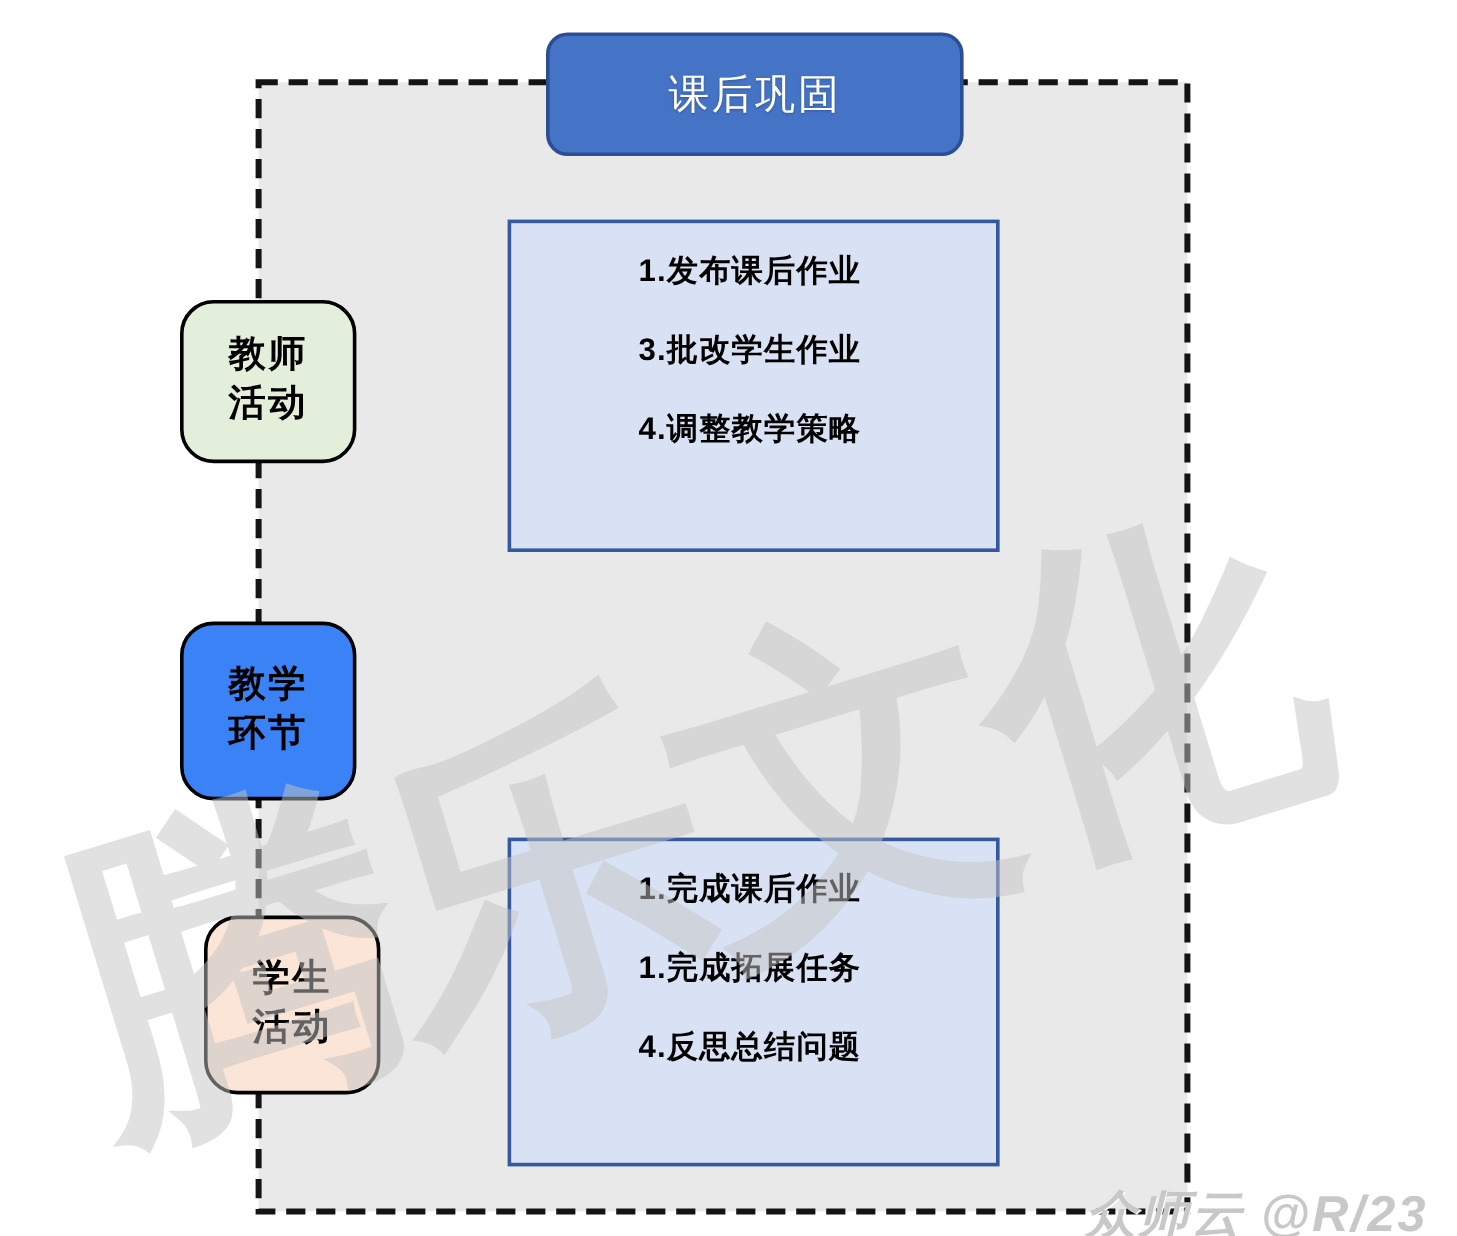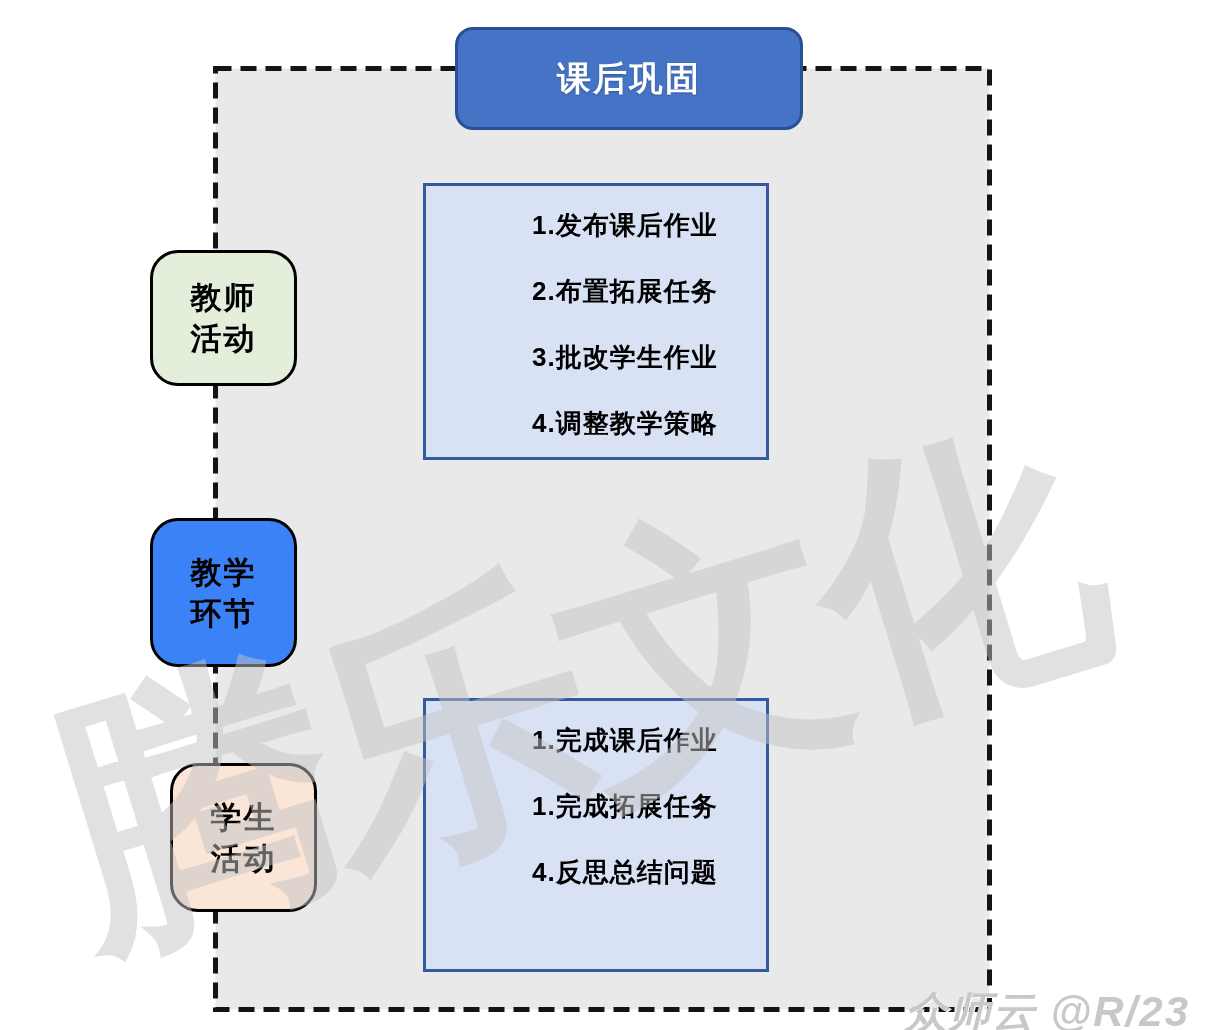--- a/index.html
+++ b/index.html
@@ -13,27 +13,27 @@
   .frame-svg{position:absolute;left:0;top:0;z-index:1;}
 
   
   .title-box{
     position:absolute;left:455px;top:27px;width:348px;height:103px;
     background:#4573C6;border:3px solid #2B4F94;border-radius:18px;
     display:flex;align-items:center;justify-content:center;
     box-sizing:border-box;z-index:10;
   }
   .title-box .title-text{
-    color:#ffffff;font-size:34px;font-weight:bold;letter-spacing:2px;
+    color:#ffffff;font-size:34px;font-weight:normal;letter-spacing:2px;
     text-shadow:0 1px 2px rgba(0,0,0,0.25);
   }
 
   
   .list-box{
-    position:absolute;left:423px;width:346px;
+    position:absolute;left:423px;width:410px;
     background:#D9E2F4;border:3px solid #34599F;
     box-sizing:border-box;z-index:10;
     padding:6px 0 0 106px;
   }
   .list-box.top{top:183px;height:277px;}
   .list-box.bottom{top:698px;height:274px;}
   .task-item{
     height:66px;display:flex;align-items:center;
     font-size:26px;font-weight:bold;color:#000000;letter-spacing:1px;
     white-space:nowrap;
@@ -56,21 +56,21 @@
     position:absolute;left:150px;width:147px;
     border:3px solid #000000;border-radius:28px;
     display:flex;flex-direction:column;align-items:center;justify-content:center;
     box-sizing:border-box;z-index:12;
   }
   .lane-teacher{top:250px;height:136px;background:#E3EFDA;}
   .lane-stage{top:518px;height:149px;background:#3b82f6;}
   .lane-student{top:763px;height:149px;background:#FBE5D6;margin-left:20px;}
   .lane .lane-line{
     font-size:31px;font-weight:bold;color:#000000;line-height:41px;
-    letter-spacing:2px;white-space:nowrap;
+    letter-spacing:2px;white-space:nowrap;font-family:Liberation Mono, monospace;
   }
 
   
   .watermark-big{
     position:absolute;left:-30px;top:550px;width:1200px;height:280px;
     text-align:center;font-size:280px;font-weight:bold;line-height:280px;
     letter-spacing:-15px;color:rgba(195,195,195,0.5);
     transform:rotate(-17deg);transform-origin:center center;
     z-index:30;pointer-events:none;white-space:nowrap;
   }
@@ -90,21 +90,20 @@
   <svg class="frame-svg" width="1214" height="1030">
     <rect x="215.5" y="68.5" width="774" height="941" fill="#E9E9E9" stroke="#141414" stroke-width="5" stroke-dasharray="16 9"></rect>
   </svg>
 
   <div class="title-box">
     <span class="title-text">课后巩固</span>
   </div>
 
   <div class="list-box top">
     <div class="task-item">1.发布课后作业</div>
-    <div class="task-item">2.布置拓展任务</div>
     <div class="task-item">3.批改学生作业</div>
     <div class="task-item">4.调整教学策略</div>
   </div>
 
 
   <div class="list-box bottom">
     <div class="task-item">1.完成课后作业</div>
     <div class="task-item">1.完成拓展任务</div>
     <div class="task-item">4.反思总结问题</div>
   </div>

